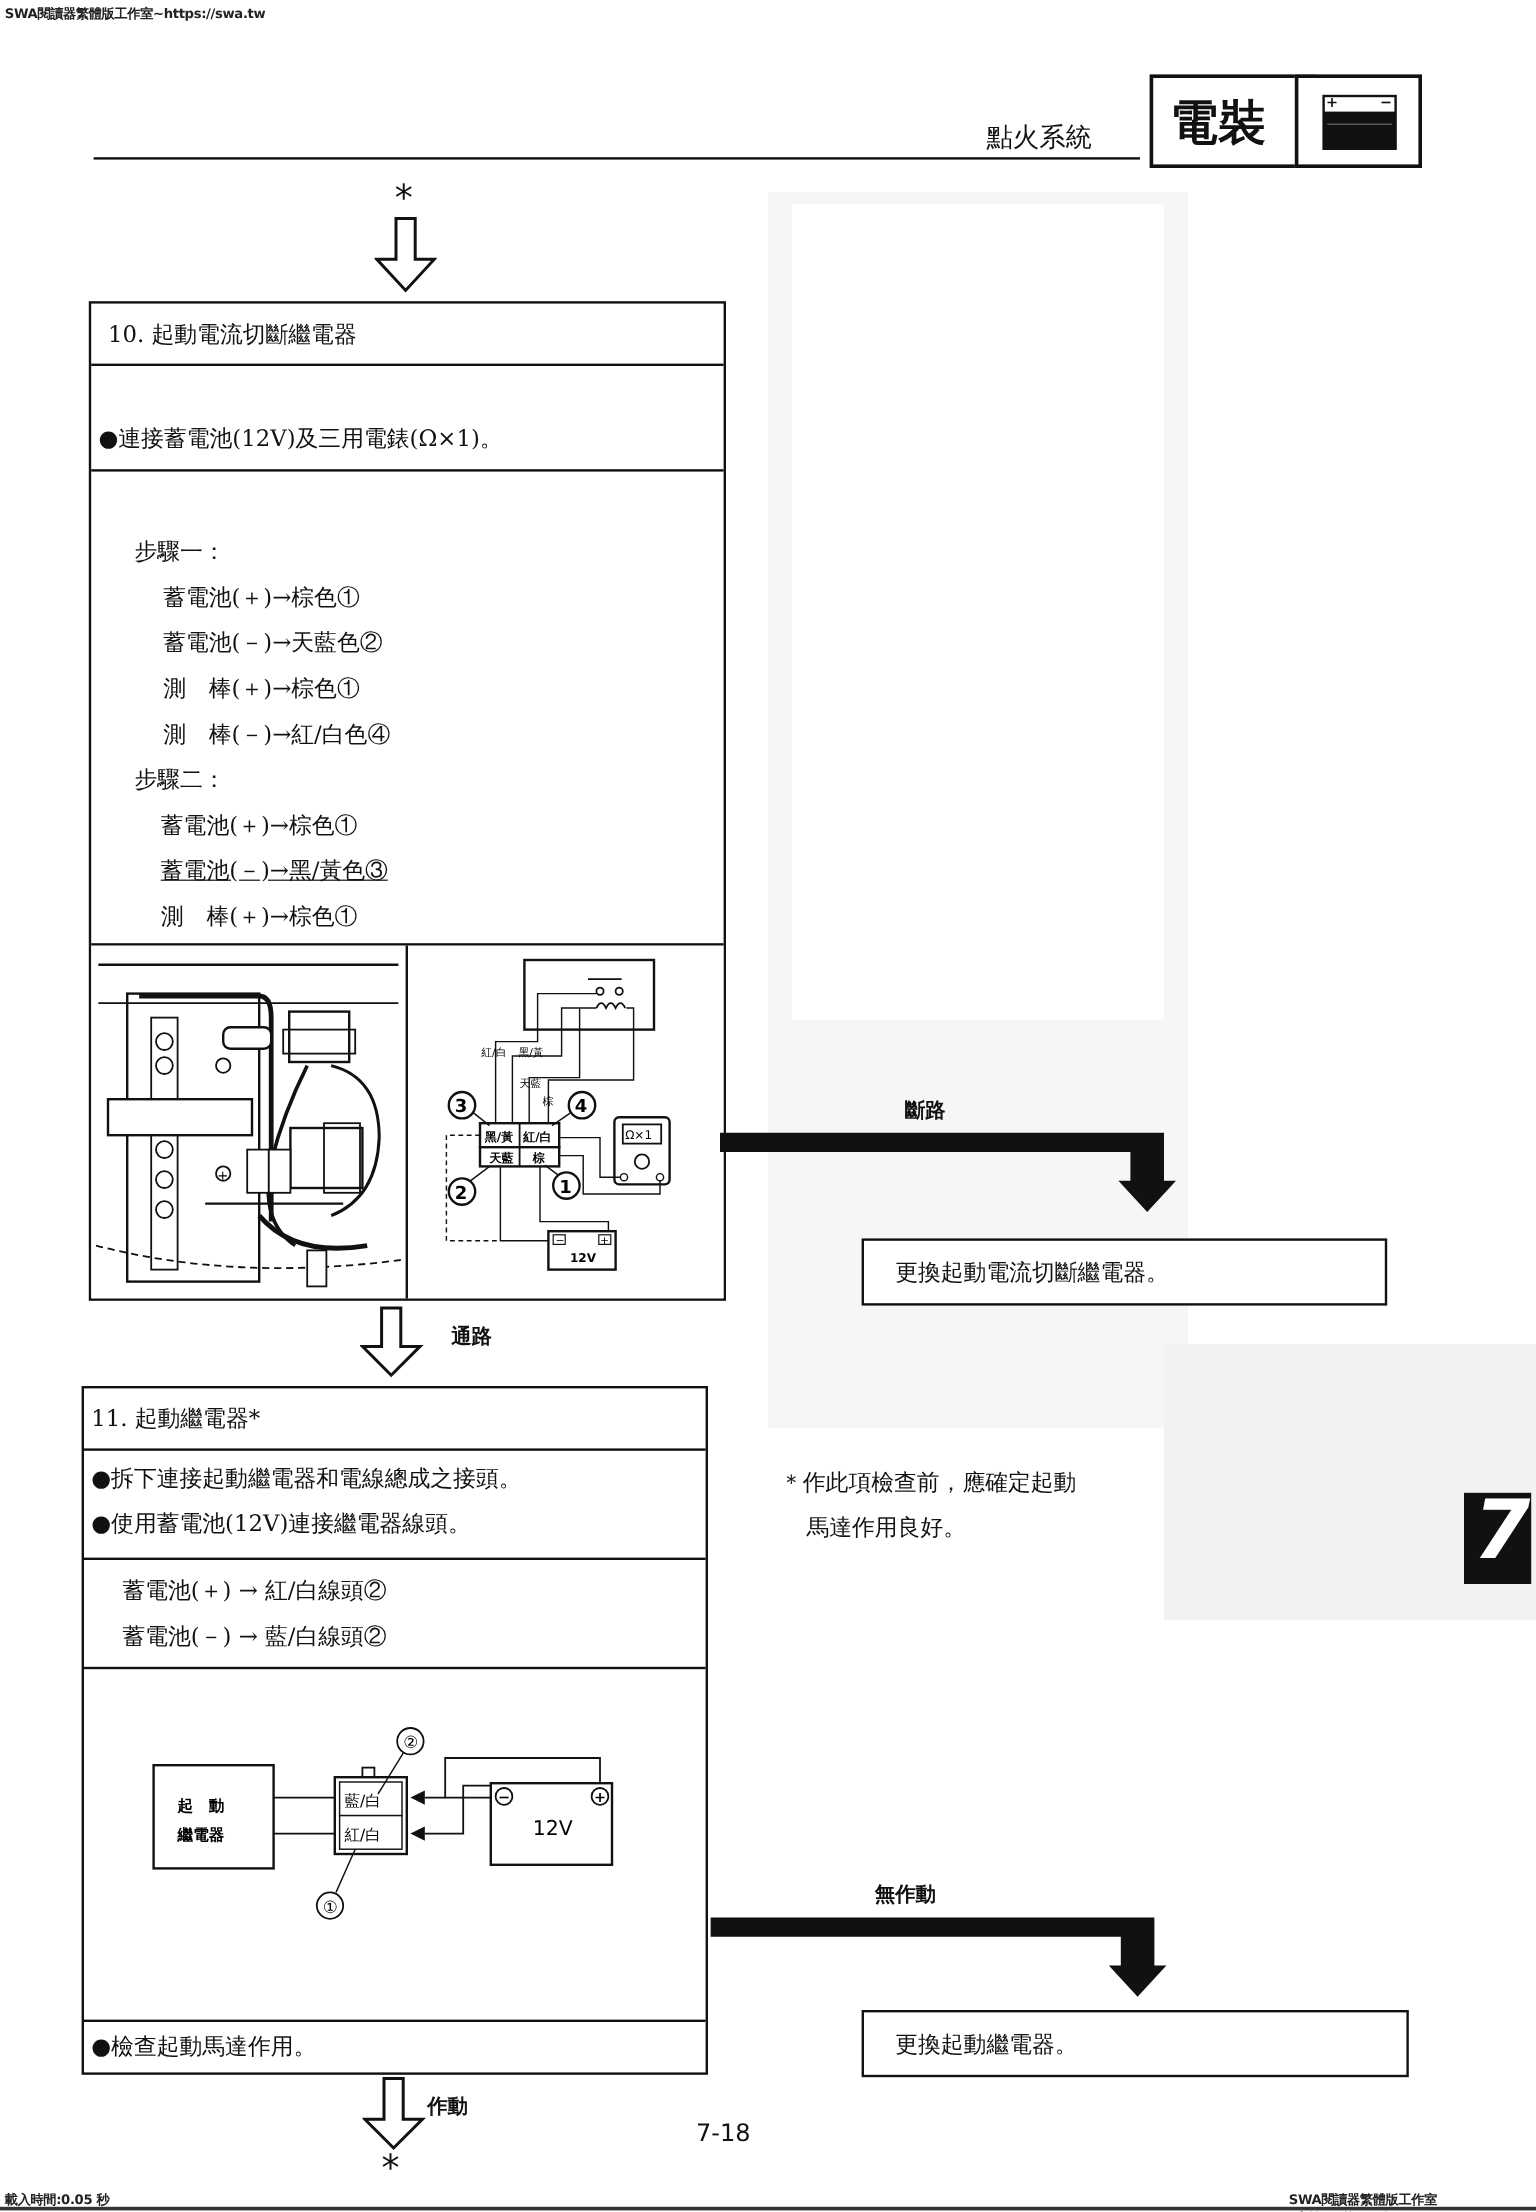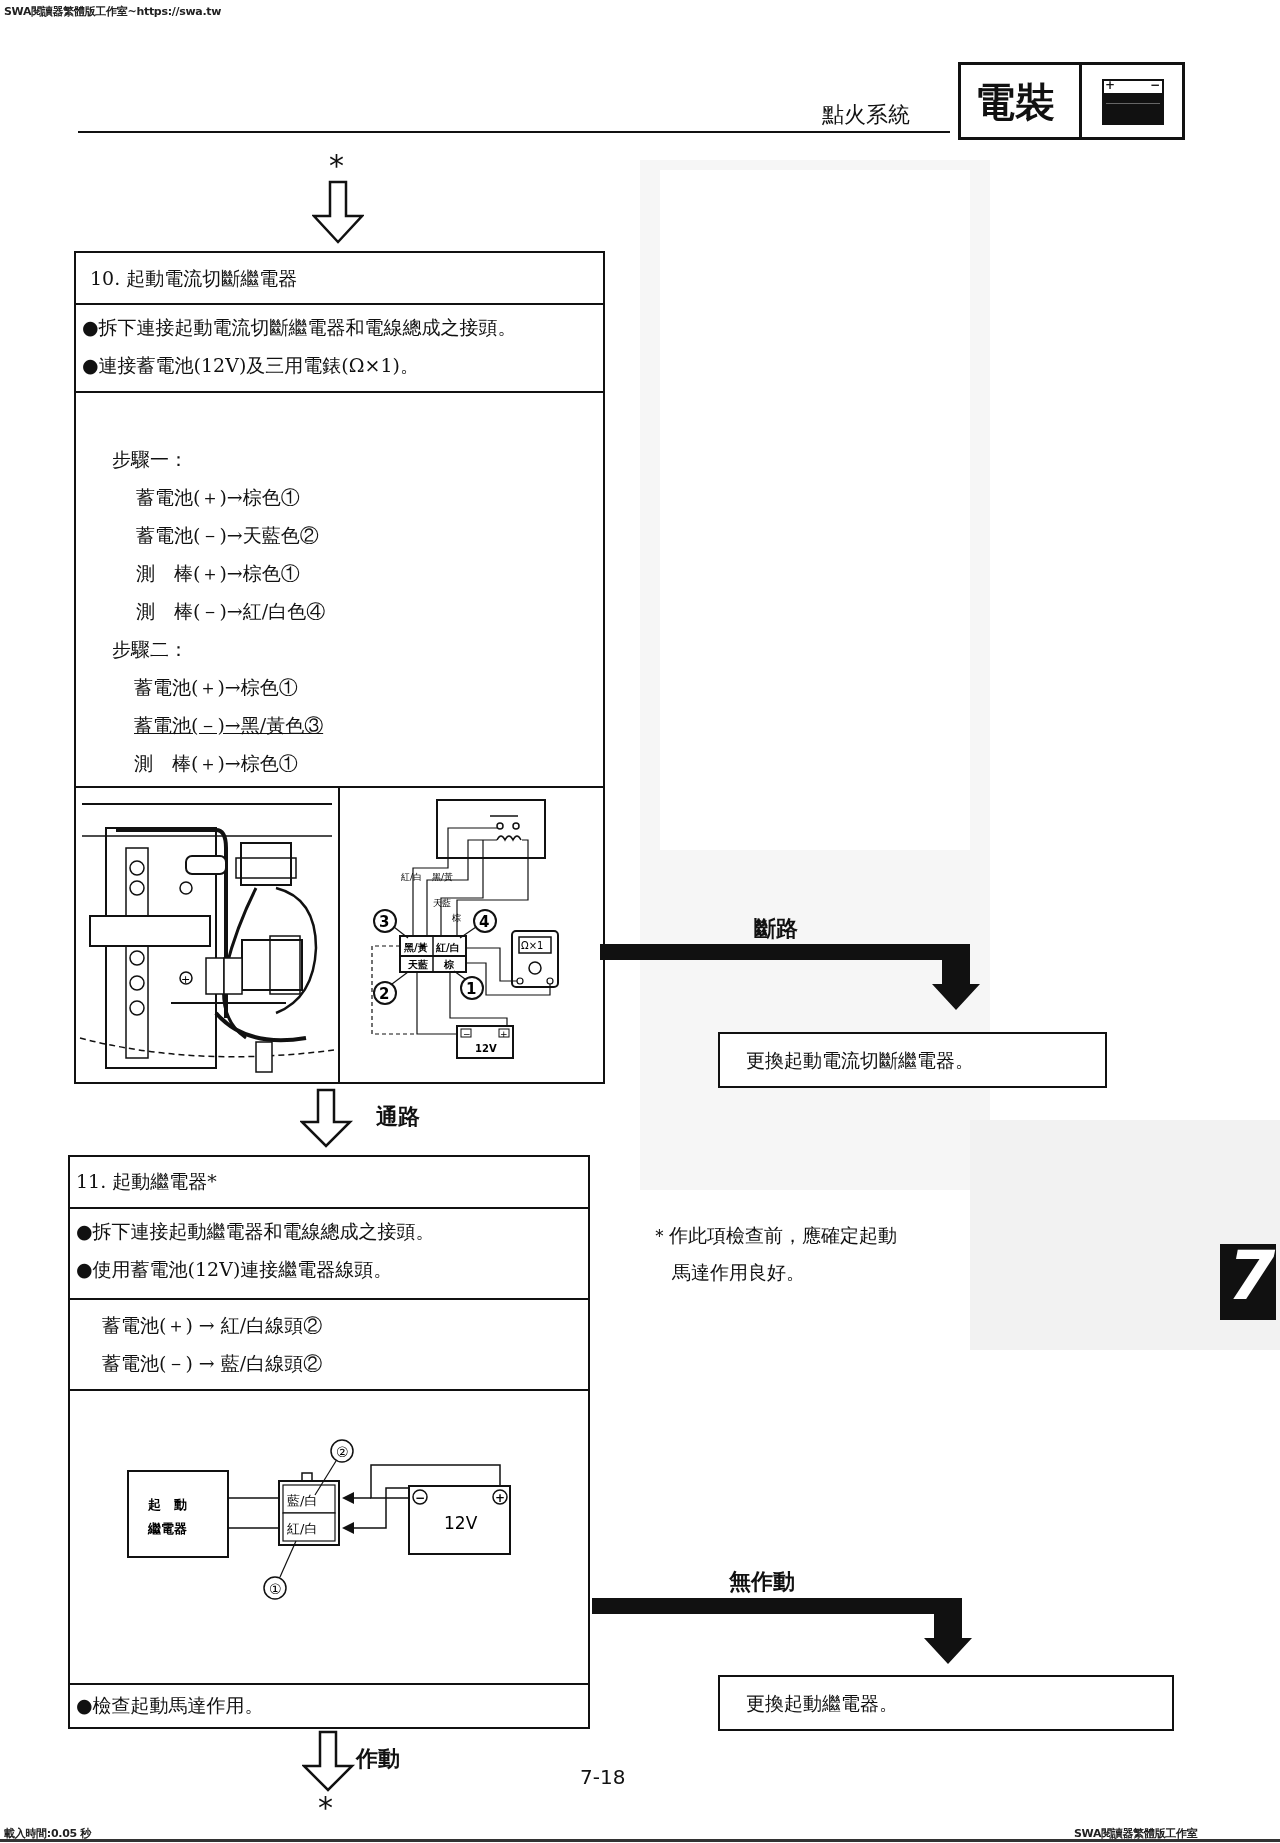--- a/index.html
+++ b/index.html
@@ -6,21 +6,21 @@
   body { width:1280px; height:1843px; position:relative; overflow:hidden;
          font-family:"DejaVu Serif","Liberation Serif",serif; color:#111; }
   .abs { position:absolute; }
   .wm { font-family:"DejaVu Sans","Liberation Sans",sans-serif; font-size:11px; font-weight:bold; color:#222; letter-spacing:-0.3px; }
   .sans { font-family:"DejaVu Sans","Liberation Sans",sans-serif; }
   .box { position:absolute; border:2px solid #111; background:#fff; box-sizing:border-box; }
   .hline { position:absolute; height:2px; background:#111; }
   .vline { position:absolute; width:2px; background:#111; }
   .txt { position:absolute; font-size:19px; white-space:nowrap; }
   .step-line { position:absolute; font-size:19px; white-space:nowrap;margin-top:44px; }
-  .label-bold { position:absolute; font-family:Liberation Sans, sans-serif; font-weight:bold; font-size:22px; white-space:nowrap; }
+  .label-bold { position:absolute; font-family:Liberation Sans, sans-serif; font-weight:bold; font-size:17px; white-space:nowrap; }
   .hdr-title { font-family:"DejaVu Sans","Liberation Sans",sans-serif; font-size:22px; }
   .big-title { font-family:"DejaVu Sans","Liberation Sans",sans-serif; font-weight:bold; font-size:40px; }
   .scan-gray { position:absolute; background:#f3f3f3; }
 </style>
 </head>
 <body>
 
 <div class="abs wm" style="left:4px;top:4px;">SWA閱讀器繁體版工作室~https://swa.tw</div>
 <div class="abs wm" style="left:4px;top:1826px;">載入時間:0.05 秒</div>
 <div class="abs wm" style="left:1074px;top:1826px;">SWA閱讀器繁體版工作室~https://swa.tw</div>
@@ -45,21 +45,20 @@
 <div class="scan-gray" style="left:970px;top:1120px;width:310px;height:230px;background:#f2f2f2;"></div>
 
 <div class="abs sans" style="left:329px;top:148px;font-size:30px;">*</div>
 <svg class="abs" style="left:312px;top:180px;" width="52" height="66">
   <path d="M18 2 H34 V36 H50 L26 62 L2 36 H18 Z" fill="#fff" stroke="#111" stroke-width="2.5"></path>
 </svg>
 
 <div class="box" style="left:74px;top:251px;width:531px;height:833px;">
   <div class="txt" style="left:14px;top:13px;">10. 起動電流切斷繼電器</div>
   <div class="hline" style="left:0;top:50px;width:527px;"></div>
-  <div class="txt" style="left:6px;top:62px;">●拆下連接起動電流切斷繼電器和電線總成之接頭。</div>
   <div class="txt" style="left:6px;top:100px;">●連接蓄電池(12V)及三用電錶(Ω×1)。</div>
   <div class="hline" style="left:0;top:138px;width:527px;"></div>
 
   <div class="step-line" style="left:36px;top:150px;">步驟一：</div>
   <div class="step-line" style="left:60px;top:188px;">蓄電池(＋)→棕色①</div>
   <div class="step-line" style="left:60px;top:226px;">蓄電池(－)→天藍色②</div>
   <div class="step-line" style="left:60px;top:264px;">測　棒(＋)→棕色①</div>
   <div class="step-line" style="left:60px;top:302px;">測　棒(－)→紅/白色④</div>
   <div class="step-line" style="left:36px;top:340px;">步驟二：</div>
   <div class="step-line" style="left:58px;top:378px;">蓄電池(＋)→棕色①</div>
@@ -151,21 +150,21 @@
     <rect x="159" y="241" width="10" height="8" fill="none" stroke="#111" stroke-width="1"></rect>
     <text x="160" y="249" font-size="9" font-family="DejaVu Sans, sans-serif">+</text>
     <text x="135" y="264" font-size="10" font-weight="bold" font-family="DejaVu Sans, sans-serif">12V</text>
   </svg>
 </div>
 
 <div class="label-bold" style="left:754px;top:914px;">斷路</div>
 <svg class="abs" style="left:600px;top:940px;" width="380" height="80">
   <path d="M0 4 H370 V44 H380 L356 70 L332 44 H342 V20 H0 Z" fill="#111"></path>
 </svg>
-<div class="box" style="left:718px;top:1032px;width:389px;height:56px;">
+<div class="box" style="left:718px;top:1032px;width:438px;height:56px;">
   <div class="txt" style="left:26px;top:14px;">更換起動電流切斷繼電器。</div>
 </div>
 
 <svg class="abs" style="left:300px;top:1088px;" width="54" height="62">
   <path d="M18 2 H34 V34 H50 L26 58 L2 34 H18 Z" fill="#fff" stroke="#111" stroke-width="2.5"></path>
 </svg>
 <div class="label-bold" style="left:376px;top:1102px;">通路</div>
 
 <div class="box" style="left:68px;top:1155px;width:522px;height:574px;">
   <div class="txt" style="left:6px;top:12px;">11. 起動繼電器*</div>

